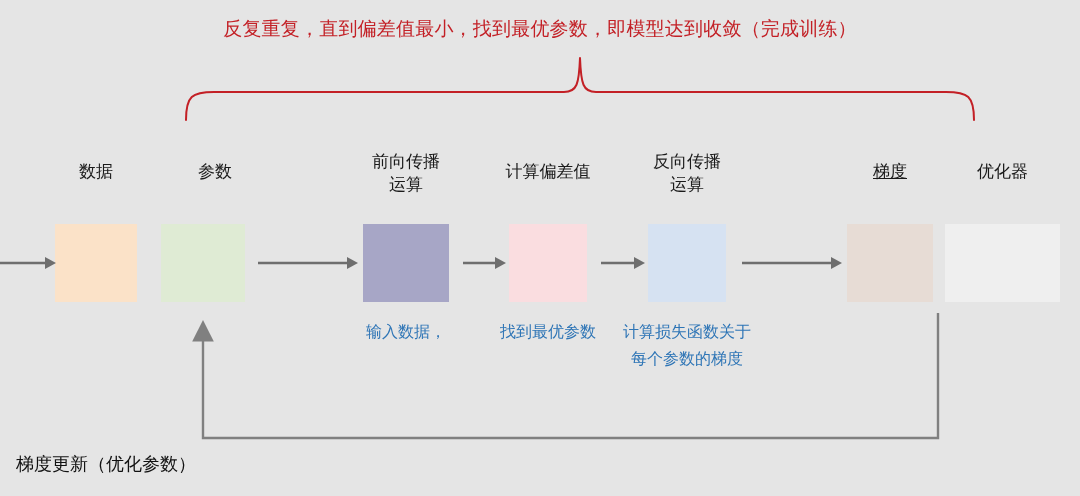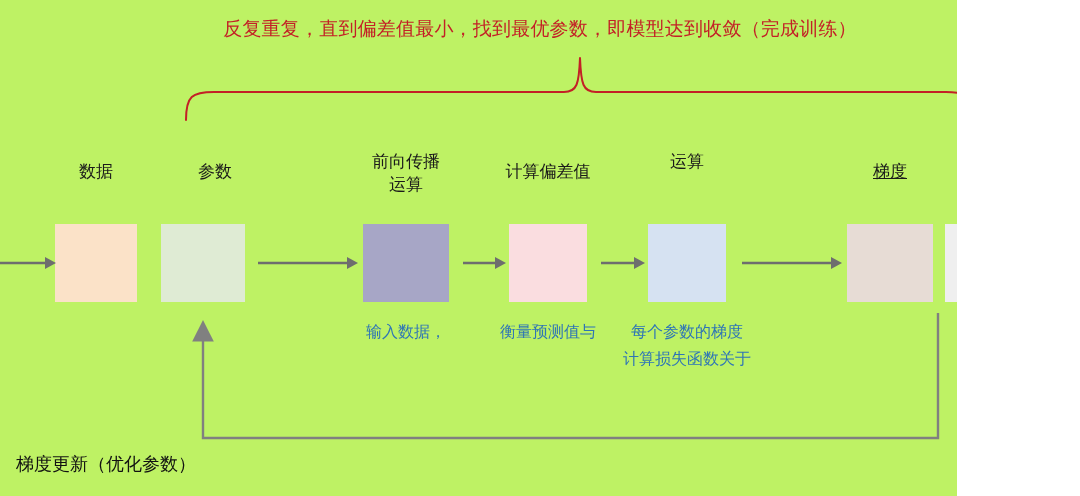--- a/index.html
+++ b/index.html
@@ -5,23 +5,23 @@
   html, body {
     margin: 0;
     padding: 0;
     background: #ffffff;
   }
   body {
     font-family: "Liberation Sans", "DejaVu Sans", sans-serif;
   }
   #canvas {
     position: relative;
-    width: 957px;
+    width: 1080px;
     height: 496px;
-    background: #bef264;
+    background: #e5e5e5;
     overflow: hidden;
   }
   .abs { position: absolute; }
 
   
   #summary-caption {
     left: 0;
     top: 16px;
     width: 1080px;
     text-align: center;
@@ -124,29 +124,30 @@
       </div>
       <div class="abs stage-box" style="left: 363px; width: 86px; background: rgb(167, 166, 198);"></div>
       <div class="abs stage-note" style="left: 308px; width: 196px; color: rgb(46, 117, 182);">
         <div>输入数据，</div>
       </div>
       <div class="abs stage-title" style="left: 459px; width: 178px;">
         <div>计算偏差值</div>
       </div>
       <div class="abs stage-box" style="left: 509px; width: 78px; background: rgb(250, 221, 224);"></div>
       <div class="abs stage-note" style="left: 454px; width: 188px; color: rgb(46, 117, 182);">
-        <div>衡量预测值与</div>
+        <div>找到最优参数</div>
       </div>
       <div class="abs stage-title bold" style="left: 598px; width: 178px;">
+        <div>反向传播</div>
         <div>运算</div>
       </div>
       <div class="abs stage-box" style="left: 648px; width: 78px; background: rgb(214, 226, 242);"></div>
       <div class="abs stage-note" style="left: 593px; width: 188px; color: rgb(46, 117, 182);">
+        <div>计算损失函数关于</div>
         <div>每个参数的梯度</div>
-        <div>计算损失函数关于</div>
       </div>
       <div class="abs stage-title" style="left: 797px; width: 186px; text-decoration: underline;">
         <div>梯度</div>
       </div>
       <div class="abs stage-box" style="left: 847px; width: 86px; background: rgb(231, 220, 213);"></div>
       <div class="abs stage-title" style="left: 895px; width: 215px;">
         <div>优化器</div>
       </div>
       <div class="abs stage-box" style="left: 945px; width: 115px; background: rgb(239, 239, 239);"></div>
     </div>

